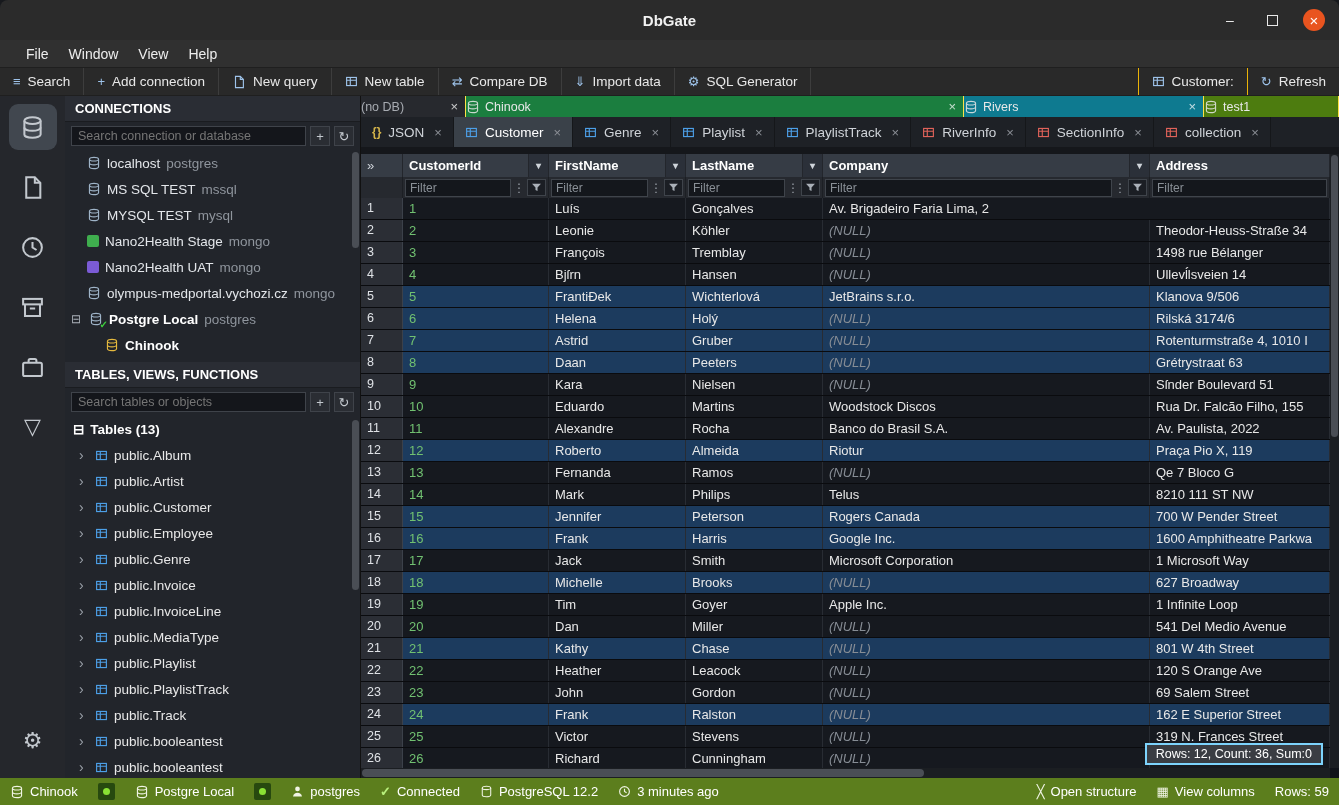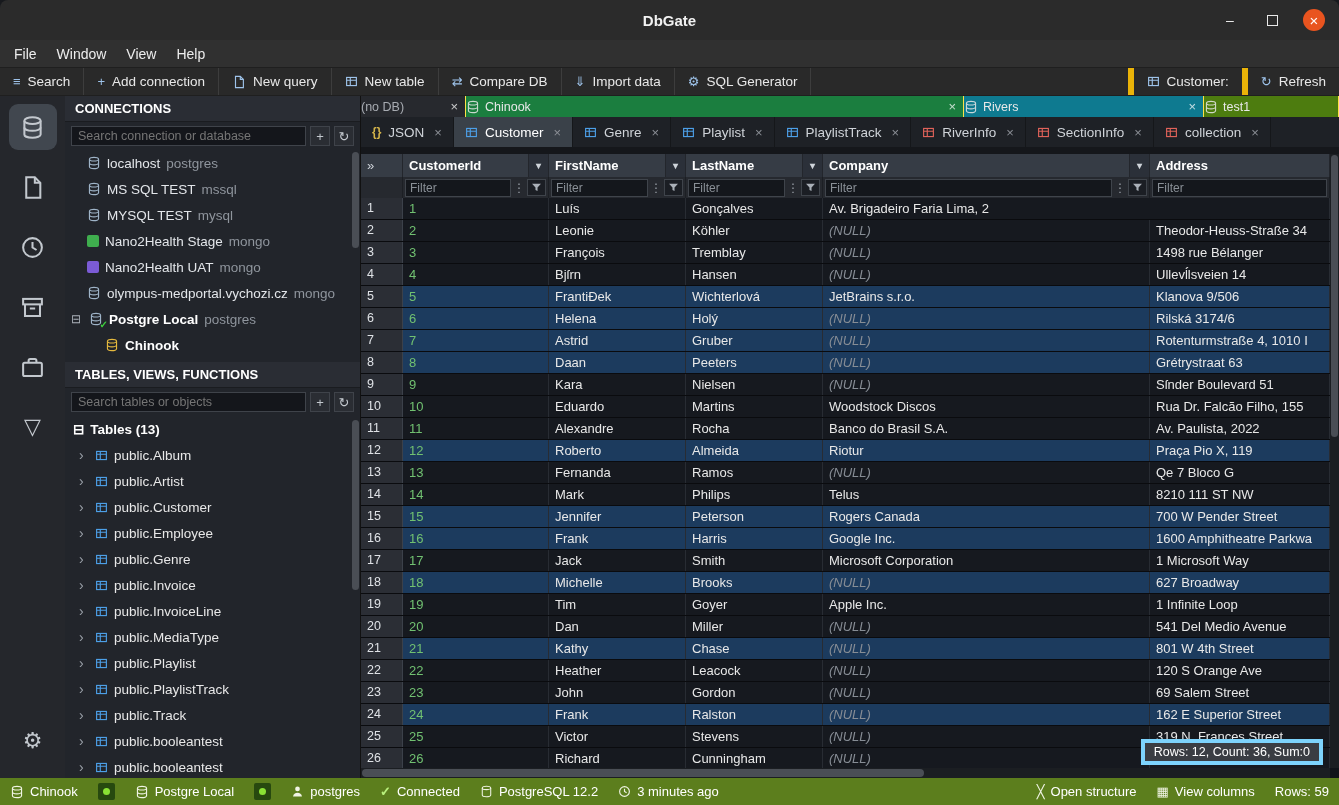--- a/index.html
+++ b/index.html
@@ -9,28 +9,28 @@
 
   
   .titlebar { height:40px; background:#2b2b2b; position:relative; display:flex; align-items:center; flex:none; border-radius:8px 8px 0 0; }
   .titlebar .title { position:absolute; left:0; right:0; text-align:center; font-weight:bold; font-size:15px; color:#f2f2f2; }
   .winbtns { margin-left:auto; display:flex; align-items:center; gap:20px; padding-right:14px; z-index:2; }
   .wb { width:22px; height:22px; display:flex; align-items:center; justify-content:center; color:#e8e8e8; font-size:14px; }
   .wb-max i { display:block; width:11px; height:11px; border:1.5px solid #e8e8e8; }
   .wb-close { background:#e9541f; border-radius:50%; color:#fff; font-size:15px; }
 
   
-  .menubar { height:27px; background:#303030; display:flex; align-items:center; flex:none; padding-left:4px; }
+  .menubar { height:27px; background:#303030; display:flex; align-items:center; flex:none; padding-left:16px; }
   .menu-item { padding:0 10px; font-size:14px; color:#ededed; height:100%; display:flex; align-items:center; cursor:default; }
 
   
   .toolbar { height:29px; background:#292929; border-top:1px solid #1f1f1f; border-bottom:1px solid #1f1f1f; display:flex; align-items:stretch; flex:none; }
   .tool-btn { display:flex; align-items:center; gap:7px; padding:0 13px; font-size:13.5px; color:#e8e8e8; border-right:1px solid #3d3d3d; cursor:default; }
   .toolbar-right { margin-left:auto; display:flex; }
-  .toolbar-right .tool-btn { border-right:none; border-left:6px solid #eab308; }
+  .toolbar-right .tool-btn { border-right:none; border-left:1px solid #eab308; }
   .t-icon { color:#9ec3ea; font-size:13px; display:flex; align-items:center; }
 
   
   .main { flex:1; display:flex; min-height:0; }
 
   
   .iconstrip { width:65px; background:#25272c; display:flex; flex-direction:column; align-items:center; padding-top:8px; flex:none; }
   .strip-btn { width:48px; height:46px; display:flex; align-items:center; justify-content:center; color:#c3c8ce; margin-bottom:14px; border-radius:9px; font-size:22px; }
   .strip-btn svg { width:25px; height:25px; }
   .strip-btn.active { background:#41474f; }
@@ -108,21 +108,21 @@
   .g-datarow .g-cell { line-height:21px; border-right:1px solid #282c33; }
   .g-datarow .rownum { background:#2b2e35; color:#dfe2e6; border-right:1px solid #3c414a; font-size:12.5px; }
   .g-datarow.selected .rownum { background:#2b2e35; }
   .cell-id { color:#71c171; }
   .cell-null { color:#878d95; font-style:italic; }
 
   .g-vscroll { position:absolute; right:0; top:0; bottom:10px; width:9px; background:#1b1e22; }
   .g-vscroll .thumb { position:absolute; top:1px; left:1px; right:1px; height:46%; background:#4a4e55; border-radius:4px; }
   .g-hscroll { position:absolute; left:0; right:9px; bottom:0; height:10px; background:#1b1e22; }
   .g-hscroll .thumb { position:absolute; top:1px; bottom:1px; left:1px; width:58%; background:#4a4e55; border-radius:4px; }
-  .grid-badge { position:absolute; right:16px; bottom:13px; background:#3a3d43; border:4px solid #7dd3fc; color:#fff; font-size:12.5px; padding:2px 9px; z-index:3; }
+  .grid-badge { position:absolute; right:16px; bottom:13px; background:#3a3d43; border:2px solid #7dd3fc; color:#fff; font-size:12.5px; padding:2px 9px; z-index:3; }
 
   
   .statusbar { height:27px; background:#5c7e1d; display:flex; align-items:center; flex:none; color:#fff; font-size:13px; }
   .sb-left, .sb-right { display:flex; align-items:center; height:100%; }
   .sb-right { margin-left:auto; }
   .sb-item { display:flex; align-items:center; gap:6px; padding:0 10px; height:100%; }
   .sb-item .icon { display:flex; align-items:center; color:#f0f4e4; font-size:13px; }
   .sb-item .icon.green { color:#b9f07c; font-weight:bold; }
   .led { width:17px; height:17px; background:#27490f; border-radius:2px; display:flex; align-items:center; justify-content:center; }
   .led i { width:7px; height:7px; border-radius:50%; background:#8ae234; display:block; }

